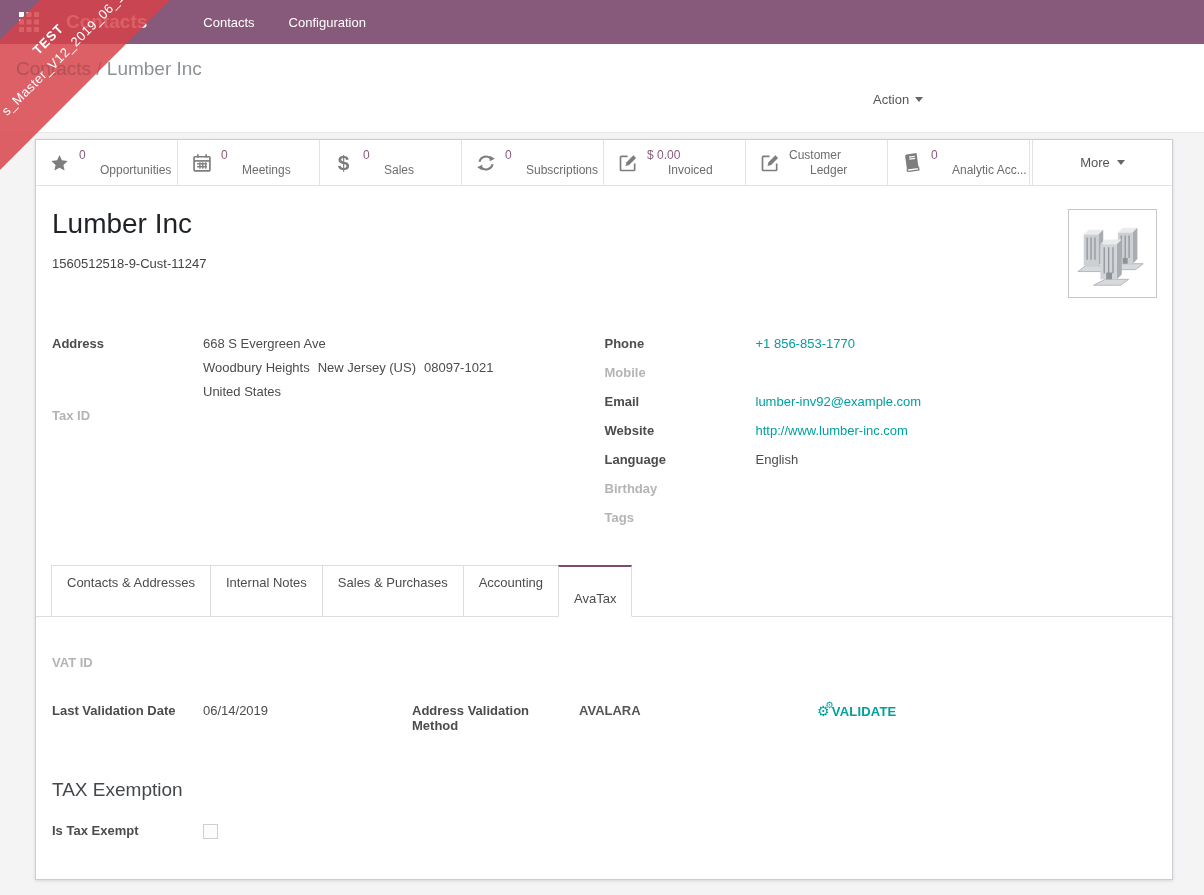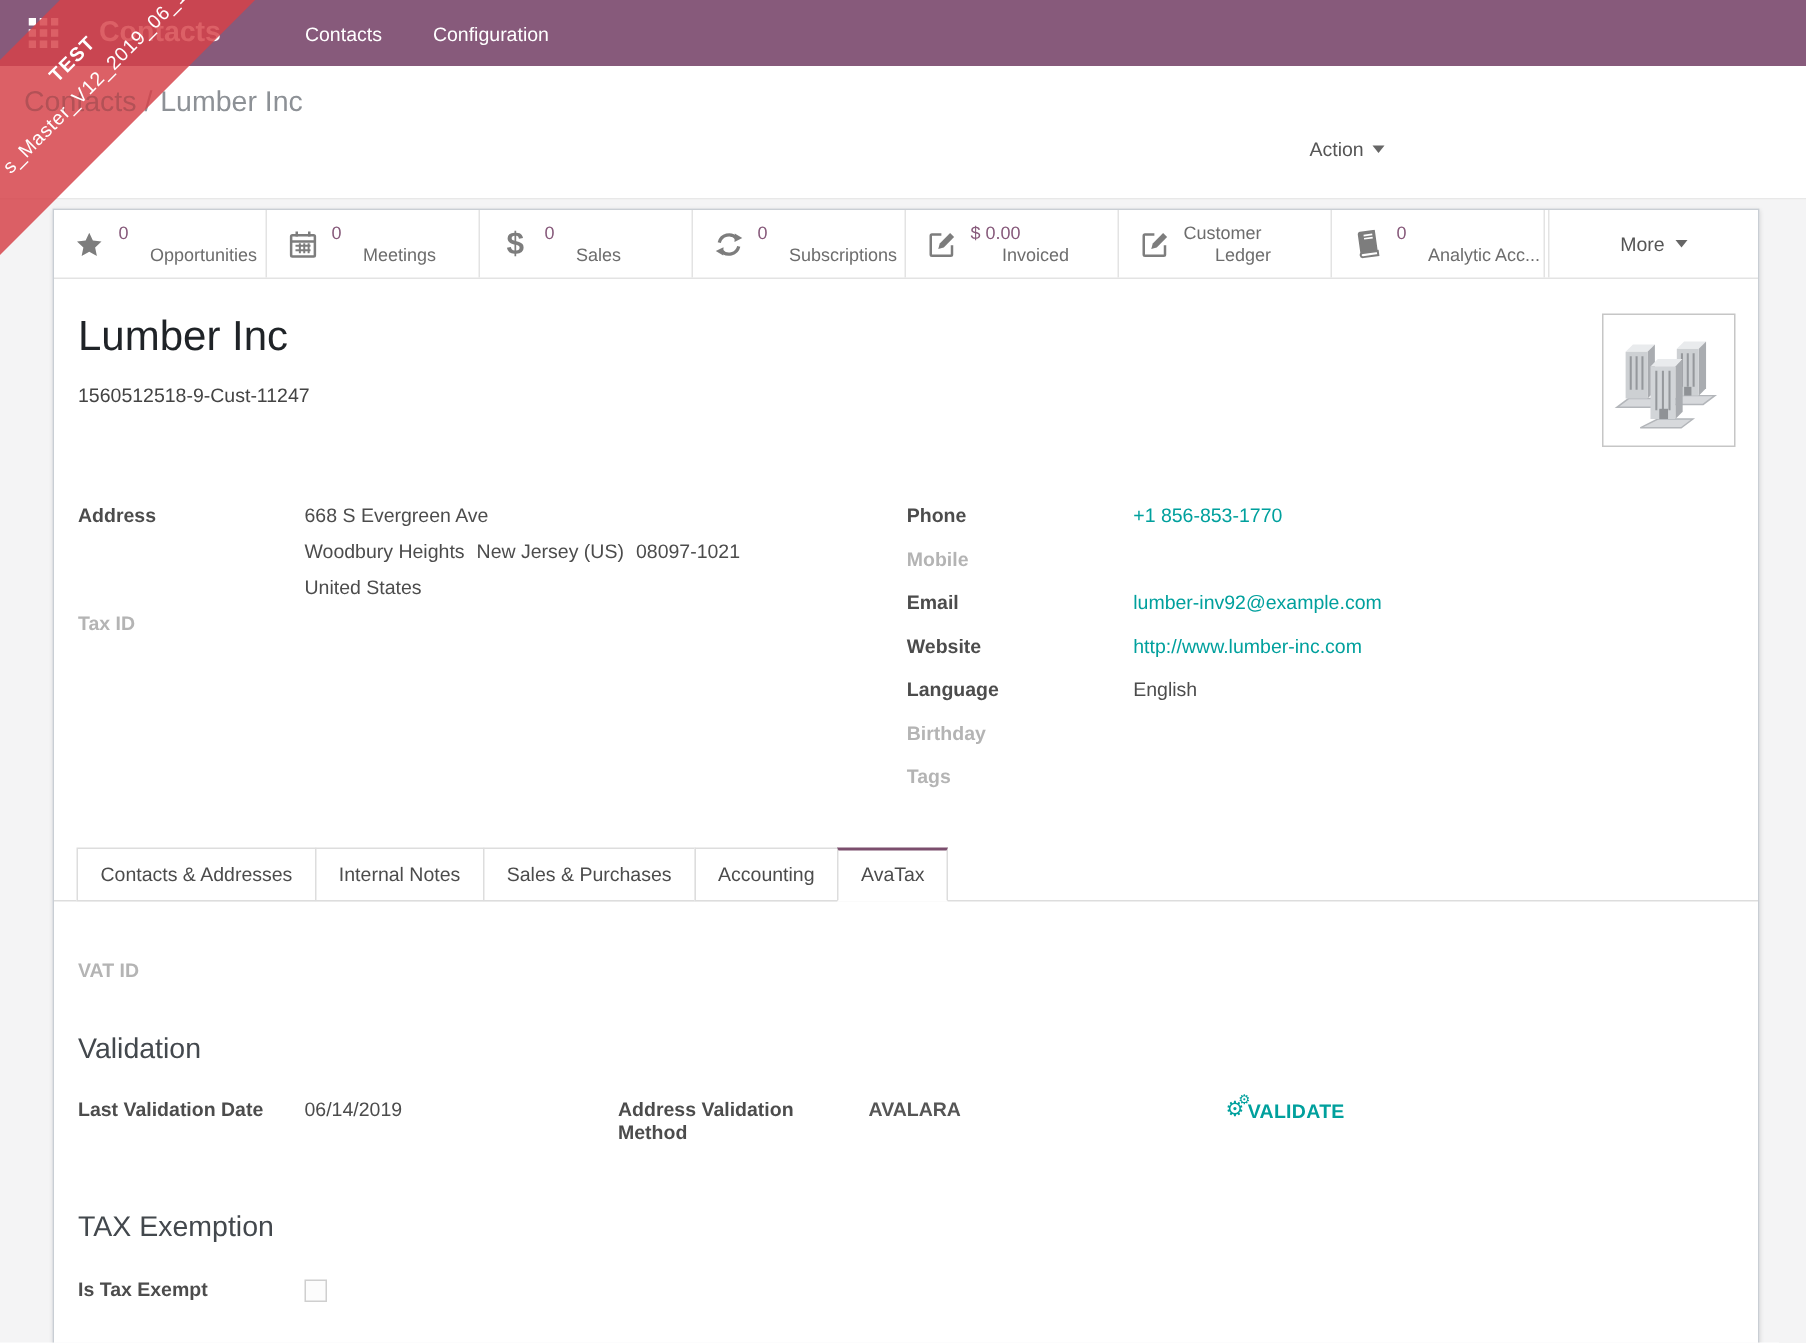--- a/index.html
+++ b/index.html
@@ -80,21 +80,21 @@
   .fvalue { color:#4c4c4c; }
   .fvalue.link { color:#00A09D; cursor:pointer; }
   .addr-sep { display:inline-block; width:8px; }
   
   .tabs { display:flex; margin-top:28px; padding-left:15px; border-bottom:1px solid #ddd; }
   .tab {
     border:1px solid #ddd; background:#fff; margin-bottom:-1px; margin-right:-1px;
     padding:9px 15px 10px; font-size:13px; color:#4c4c4c; cursor:pointer;
   }
   .tab.active {
-    border-top:2px solid #7b4e6d; border-bottom:1px solid #fff; padding-top:8px;
+    border-top:2px solid #7b4e6d; border-bottom:1px solid #fff; padding-top:24px;
     position:relative; z-index:1;
   }
   
   .tab-content { padding:36px 15px 40px 16px; font-size:13px; }
   .section-title { font-size:19px; font-weight:400; color:#43484d; }
   .vat-row { margin-bottom:26px; }
   .validation-title { margin:28px 0 21px; }
   .vrow { display:flex; align-items:flex-start; }
   .vcol1 { width:360px; display:flex; }
   .vcol2 { width:370px; display:flex;gap:16px; }
@@ -367,21 +367,20 @@
       <div class="tab">Accounting</div>
       <div class="tab active">AvaTax</div>
     </div>
 
     <div class="tab-content">
       <div class="frow vat-row">
         <span class="flabel muted">VAT ID</span>
         <span class="fvalue"></span>
       </div>
 
-      <div class="section-title validation-title">Validation</div>
       <div class="vrow">
         <div class="vcol1">
           <span class="flabel">Last Validation Date</span>
           <span class="fvalue">06/14/2019</span>
         </div>
         <div class="vcol2">
           <span class="flabel">Address Validation Method</span>
           <span class="vvalue">AVALARA</span>
         </div>
         <button class="btn-validate">

